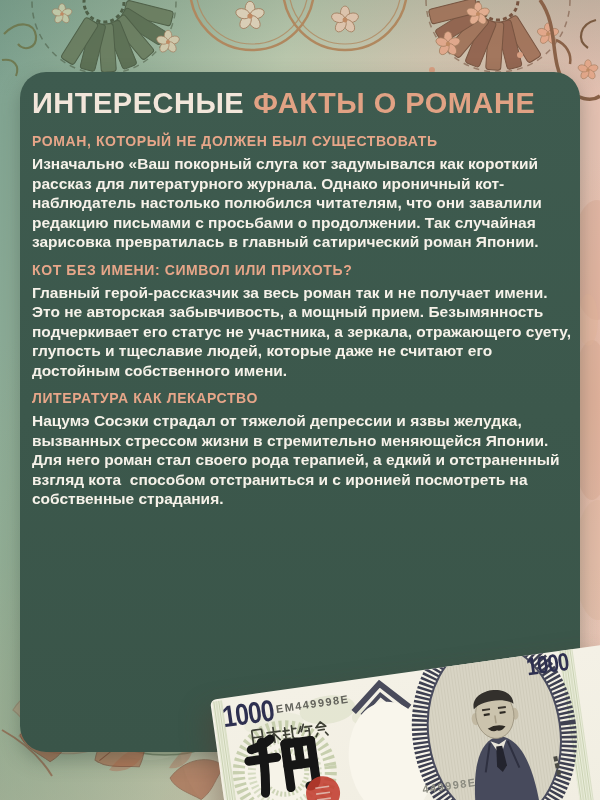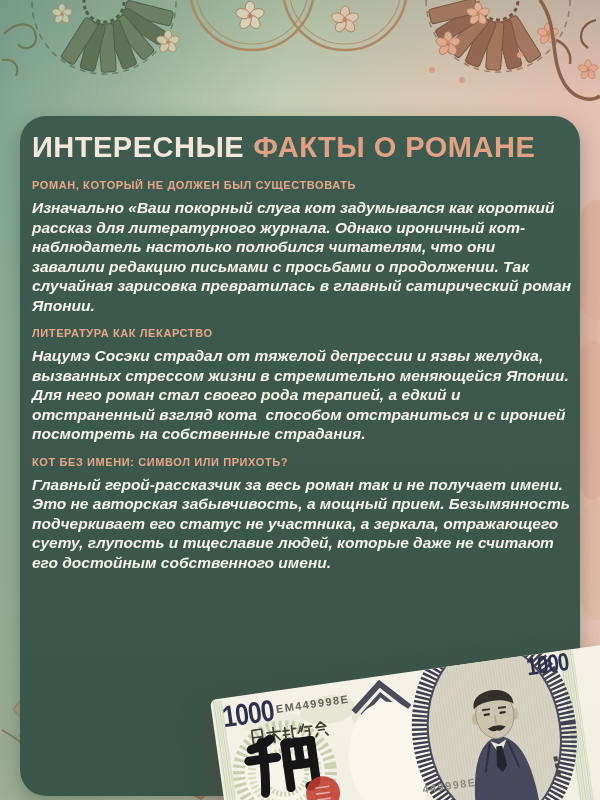--- a/index.html
+++ b/index.html
@@ -9,27 +9,27 @@
       radial-gradient(circle at 6% 90%, rgba(140,165,135,.55), rgba(140,165,135,0) 42%),
       radial-gradient(circle at 96% 50%, rgba(225,165,140,.45), rgba(225,165,140,0) 35%),
       linear-gradient(180deg, rgba(90,125,105,.25) 0%, rgba(90,125,105,0) 12%, rgba(0,0,0,0) 70%, rgba(215,175,155,.25) 100%),
       linear-gradient(100deg,#7ea290 0%, #9db79f 20%, #c3ceb3 40%, #d9c9b4 60%, #e3bfb0 80%, #e9c9b9 100%);
   }
   svg.decor{position:absolute;left:0;top:0;}
   
   .panel{position:absolute;left:20px;top:72px;width:560px;height:680px;box-sizing:border-box;
     background:linear-gradient(180deg,#3e5b4f,#3a5549);
     border-radius:26px;padding:14px 8px 10px 12px;overflow:hidden;
-    box-shadow:0 8px 20px rgba(40,60,50,.35);margin-top:44px;}
+    box-shadow:0 8px 20px rgba(40,60,50,.35);}
   .title{margin:2px 0 12px 0;font-size:29px;line-height:31px;font-weight:bold;letter-spacing:.5px;white-space:nowrap;}
   .title .t1{color:#f2e6da;}
   .title .t2{color:#e1a284;margin-left:9px;}
   .section{margin:0 0 8px 0;}
-  .section h2{margin:0 0 3px 0;font-size:11px;line-height:20px;font-weight:bold;letter-spacing:.6px;color:#e7a689;white-space:nowrap;}
-  .section p{margin:0;font-size:15.5px;line-height:19.5px;font-weight:bold;color:#f6f2e9;max-width:542px;white-space:pre-wrap;font-style:italic;}
+  .section h2{margin:0 0 3px 0;font-size:14px;line-height:20px;font-weight:bold;letter-spacing:.6px;color:#e7a689;white-space:nowrap;}
+  .section p{margin:0;font-size:15.5px;line-height:19.5px;font-weight:bold;color:#f6f2e9;max-width:542px;white-space:pre-wrap;}
   
   .banknote{position:absolute;left:210px;top:700px;width:400px;height:260px;
     transform:rotate(-8deg);transform-origin:0 0;
     background:linear-gradient(180deg,#f4f1e6,#efecdf);
     border-radius:6px;box-shadow:-8px 10px 26px rgba(90,60,50,.35);}
   .banknote .txt{position:absolute;color:#2e3050;font-weight:bold;}
   .n-val-tl{left:10px;top:2px;font-size:30px;letter-spacing:-1px;transform:scaleX(.82);transform-origin:left top;}
   .n-val-tr{left:318px;top:-3px;font-size:25px;letter-spacing:-1px;transform:scaleX(.82);transform-origin:left top;}
   .n-serial-top{left:64px;top:12px;font-size:11px;letter-spacing:1.5px;color:#63635c;font-weight:bold;position:absolute;}
   .n-serial-bot{left:198px;top:112px;font-size:11px;letter-spacing:1.5px;color:#8b8b80;font-weight:bold;position:absolute;}
@@ -156,27 +156,27 @@
 
   <div class="panel">
     <h1 class="title"><span class="t1">ИНТЕРЕСНЫЕ</span><span class="t2">ФАКТЫ О РОМАНЕ</span></h1>
 
     <div class="section">
       <h2>РОМАН, КОТОРЫЙ НЕ ДОЛЖЕН БЫЛ СУЩЕСТВОВАТЬ</h2>
       <p>Изначально «Ваш покорный слуга кот задумывался как короткий рассказ для литературного журнала. Однако ироничный кот-наблюдатель настолько полюбился читателям, что они завалили редакцию письмами с просьбами о продолжении. Так случайная зарисовка превратилась в главный сатирический роман Японии.</p>
     </div>
 
     <div class="section">
+      <h2>КОТ БЕЗ ИМЕНИ: СИМВОЛ ИЛИ ПРИХОТЬ?</h2>
+      <p>Главный герой-рассказчик за весь роман так и не получает имени. Это не авторская забывчивость, а мощный прием. Безымянность подчеркивает его статус не участника, а зеркала, отражающего суету, глупость и тщеславие людей, которые даже не считают его достойным собственного имени.</p>
+    </div>
+
+    <div class="section">
       <h2>ЛИТЕРАТУРА КАК ЛЕКАРСТВО</h2>
       <p>Нацумэ Сосэки страдал от тяжелой депрессии и язвы желудка, вызванных стрессом жизни в стремительно меняющейся Японии. Для него роман стал своего рода терапией, а едкий и отстраненный взгляд кота  способом отстраниться и с иронией посмотреть на собственные страдания.</p>
-    </div>
-
-    <div class="section">
-      <h2>КОТ БЕЗ ИМЕНИ: СИМВОЛ ИЛИ ПРИХОТЬ?</h2>
-      <p>Главный герой-рассказчик за весь роман так и не получает имени. Это не авторская забывчивость, а мощный прием. Безымянность подчеркивает его статус не участника, а зеркала, отражающего суету, глупость и тщеславие людей, которые даже не считают его достойным собственного имени.</p>
     </div>
 
     <div class="section">
     </div>
   </div>
 
   <div class="banknote">
     <svg class="note-art" width="400" height="260" viewBox="0 0 400 260" aria-hidden="true">
       <defs>
         <pattern id="gstripe" width="5" height="6" patternUnits="userSpaceOnUse">

